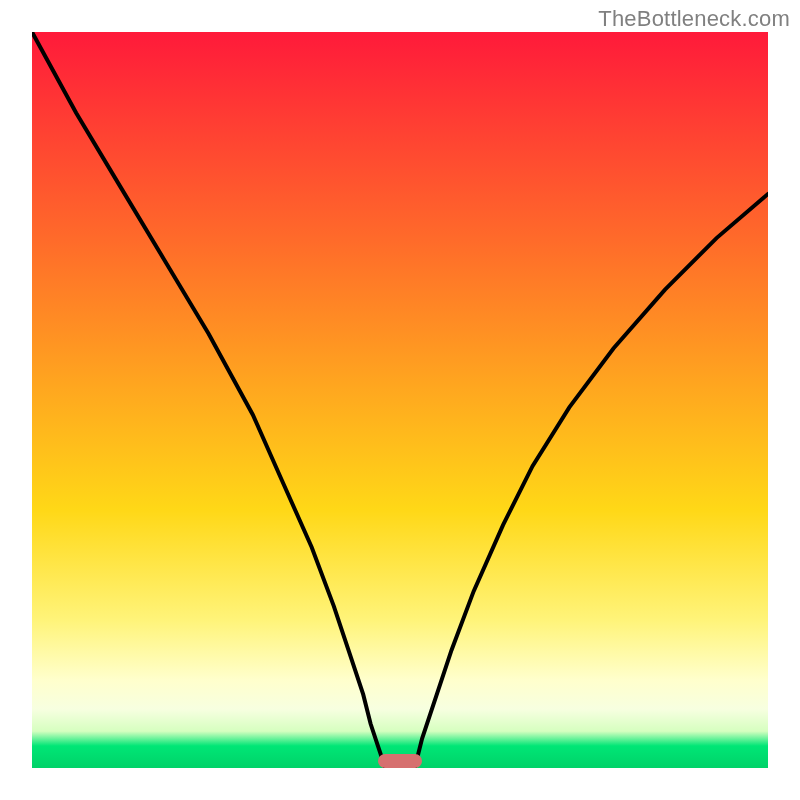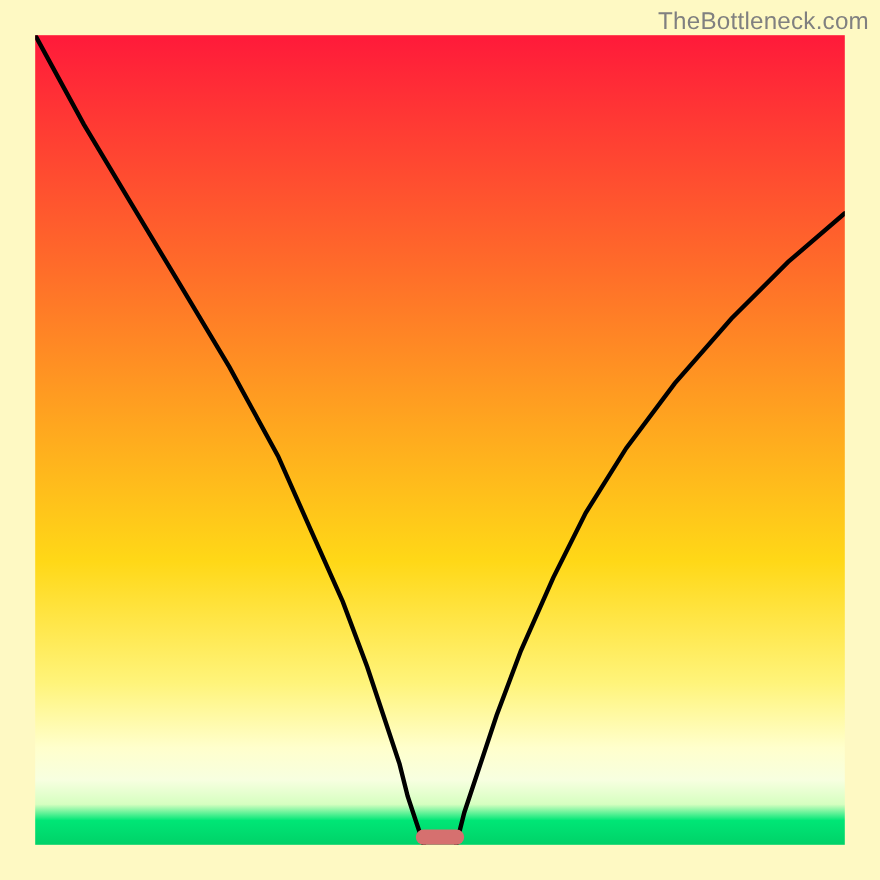--- a/index.html
+++ b/index.html
@@ -10,21 +10,21 @@
     overflow: hidden;
     background: #000;
     font-family: Arial, Helvetica, sans-serif;
   }
   .frame {
     position: absolute;
     top: 0;
     left: 0;
     width: 800px;
     height: 800px;
-    background: #fef9c3;
+    background: #ffffff;
   }
   .plot {
     position: absolute;
     top: 32px;
     left: 32px;
     width: 736px;
     height: 736px;
     
     background: linear-gradient(
       to bottom,

